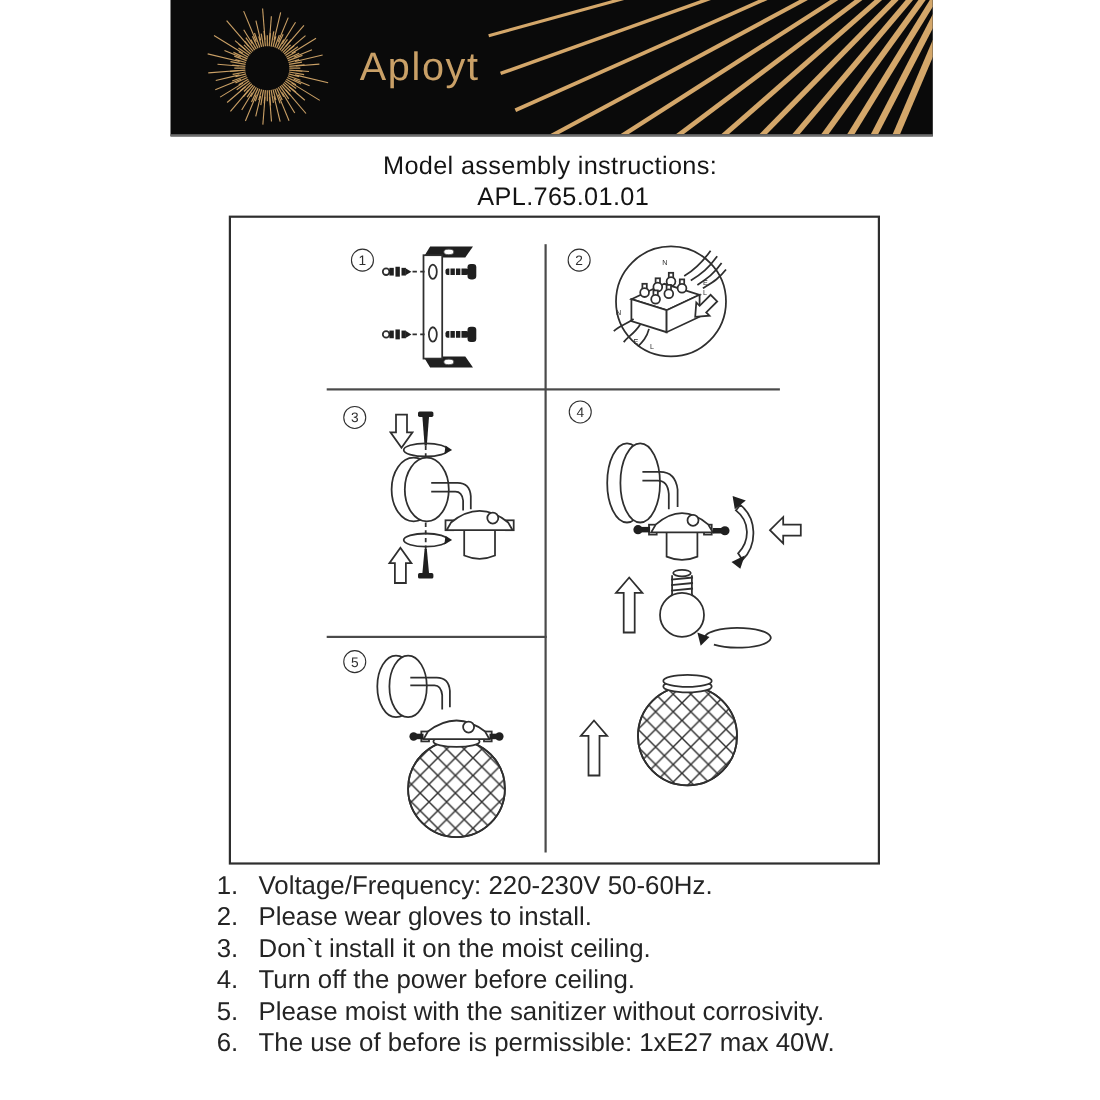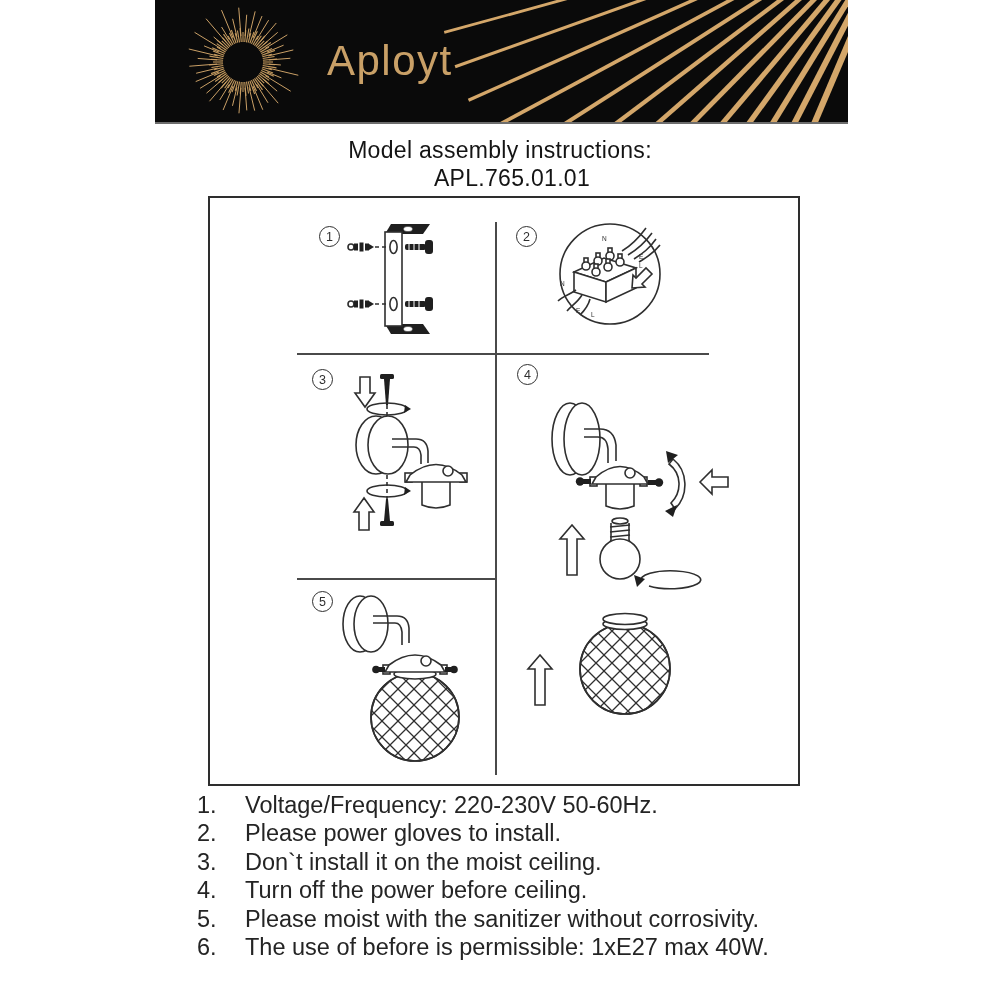--- a/index.html
+++ b/index.html
@@ -5,21 +5,21 @@
   html,body{margin:0;padding:0;background:#ffffff;}
   #page{position:relative;width:1000px;height:1000px;background:#fff;overflow:hidden;
         font-family:"Liberation Sans",sans-serif;color:#262626;}
 
   
   #banner{position:absolute;left:155px;top:0;width:693px;height:122px;background:#0a0a0a;
           overflow:hidden;border-bottom:2px solid #6d6d6d;}
   #sunburst{position:absolute;left:28px;top:2px;}
   #corner-rays{position:absolute;left:0;top:0;}
   #brand{position:absolute;left:172px;top:0;height:122px;line-height:122px;
-         font-size:42px;font-weight:400;letter-spacing:1.5px;color:#c9a067;}
+         font-size:36px;font-weight:400;letter-spacing:1.5px;color:#c9a067;}
 
   
   .title-line{position:absolute;left:0;width:1000px;text-align:center;
               font-size:23px;font-weight:500;color:#141414;letter-spacing:.3px;}
   #title1{top:137px;}
   #title2{top:165px;padding-left:12px;}
 
   
   #diagram-box{position:absolute;left:208px;top:196px;width:588px;height:586px;
                border:2px solid #2e2e2e;background:#fff;}
@@ -41,21 +41,21 @@
   #ill5{left:92px;top:379px;}
   .ln{stroke:#2f2f2f;stroke-width:1.6;fill:none;}
   .wh{stroke:#2f2f2f;stroke-width:1.6;fill:#ffffff;}
   .dk{fill:#1f1f1f;stroke:none;}
   .lbl{font-family:"Liberation Sans",sans-serif;font-size:6.5px;fill:#2f2f2f;}
 
   
   #instructions{position:absolute;left:197px;top:791px;width:680px;}
   .inst-row{display:flex;line-height:28.4px;font-size:23.5px;color:#242424;}
   .inst-num{width:38px;flex:0 0 38px;}
-  .inst-text{flex:1;margin-left:10px;}
+  .inst-text{flex:1;}
 </style>
 </head>
 <body>
 
 <div id="page">
 
   <div id="banner">
     <svg id="corner-rays" width="693" height="122" viewBox="0 0 693 122">
         <line x1="752" y1="-95" x2="564.4490583251486" y2="346.8423296571714" stroke="#d4a76a" stroke-width="6.2"></line>
         <line x1="752" y1="-95" x2="531.848213847529" y2="331.5362716743755" stroke="#d4a76a" stroke-width="5.92"></line>
@@ -432,21 +432,21 @@
     </svg>
   </div>
 
   <div id="instructions">
     <div class="inst-row">
       <span class="inst-num">1.</span>
       <span class="inst-text">Voltage/Frequency: 220-230V 50-60Hz.</span>
     </div>
     <div class="inst-row">
       <span class="inst-num">2.</span>
-      <span class="inst-text">Please power gloves to install.</span>
+      <span class="inst-text">Please wear gloves to install.</span>
     </div>
     <div class="inst-row">
       <span class="inst-num">3.</span>
       <span class="inst-text">Don`t install it on the moist ceiling.</span>
     </div>
     <div class="inst-row">
       <span class="inst-num">4.</span>
       <span class="inst-text">Turn off the power before ceiling.</span>
     </div>
     <div class="inst-row">

